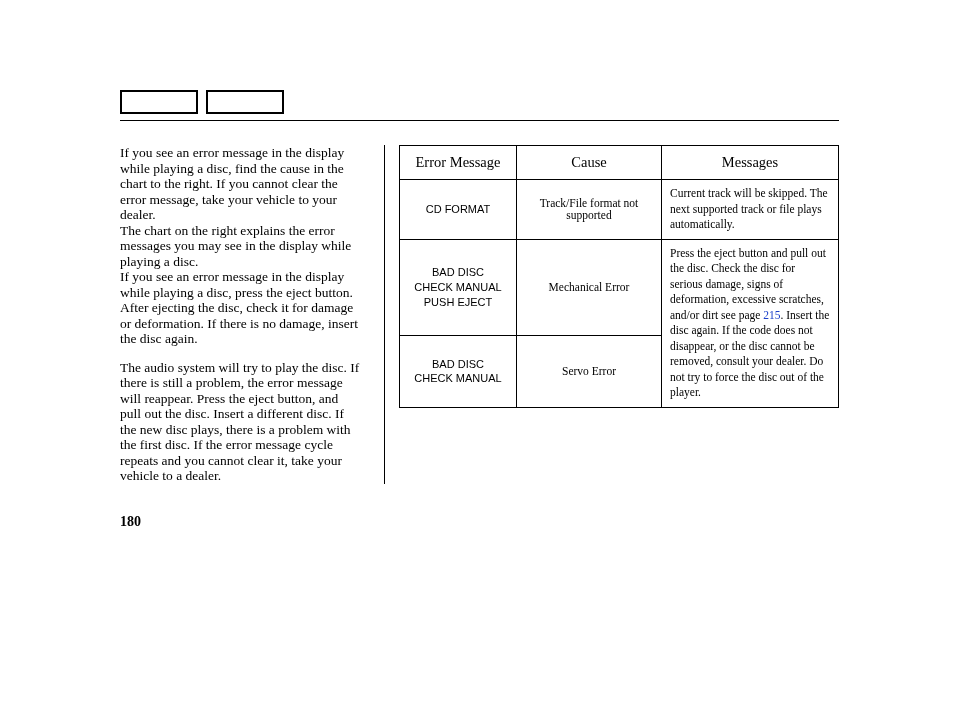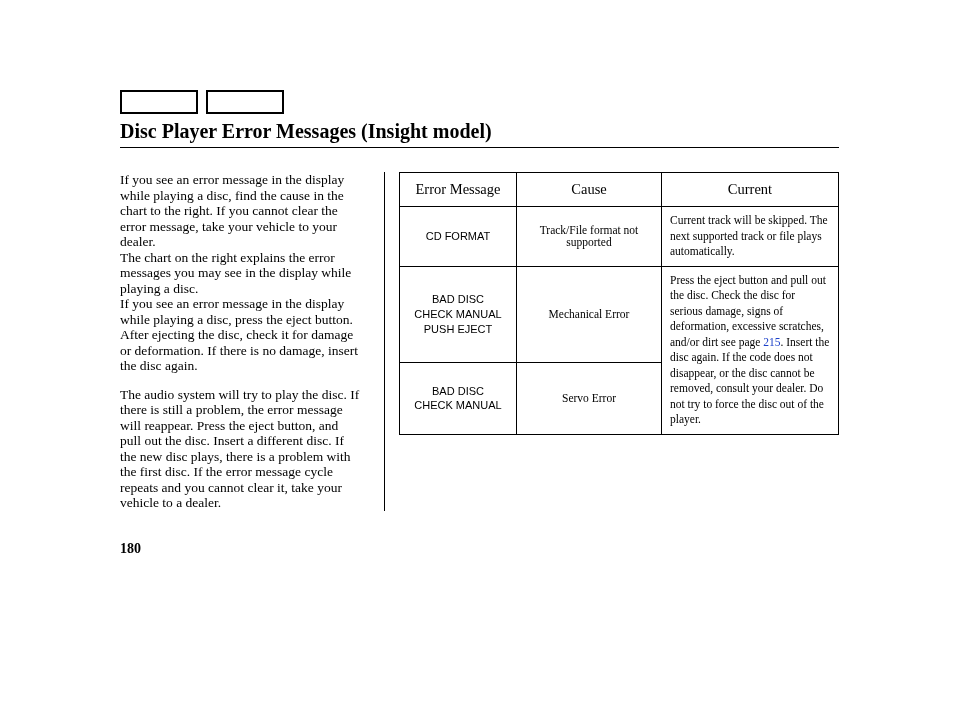--- a/index.html
+++ b/index.html
@@ -109,39 +109,38 @@
 </head>
 <body>
 
 <div class="page">
 
   <div class="top-boxes">
     <div class="top-box"></div>
     <div class="top-box"></div>
   </div>
 
-  <h1 class="page-title">Disc Player Error Messages (Insight model)</h1>
   <hr class="title-rule">
 
   <div class="columns">
 
     <div class="left-col">
       <p>If you see an error message in the display while playing a disc, find the cause in the chart to the right. If you cannot clear the error message, take your vehicle to your dealer.</p>
       <p>The chart on the right explains the error messages you may see in the display while playing a disc.</p>
       <p>If you see an error message in the display while playing a disc, press the eject button. After ejecting the disc, check it for damage or deformation. If there is no damage, insert the disc again.</p>
       <p class="para-gap">The audio system will try to play the disc. If there is still a problem, the error message will reappear. Press the eject button, and pull out the disc. Insert a different disc. If the new disc plays, there is a problem with the first disc. If the error message cycle repeats and you cannot clear it, take your vehicle to a dealer.</p>
     </div>
 
     <div class="right-col">
       <table class="err-table">
         <thead>
           <tr>
             <th>Error Message</th>
             <th>Cause</th>
-            <th>Current</th>
+            <th>Messages</th>
           </tr>
         </thead>
         <tbody>
           <tr>
             <td class="col-error">
               <span class="line">CD FORMAT</span>
             </td>
             <td class="col-cause">Track/File format not supported</td>
             <td class="col-solution">Current track will be skipped. The next supported track or file plays automatically.</td>
           </tr>

